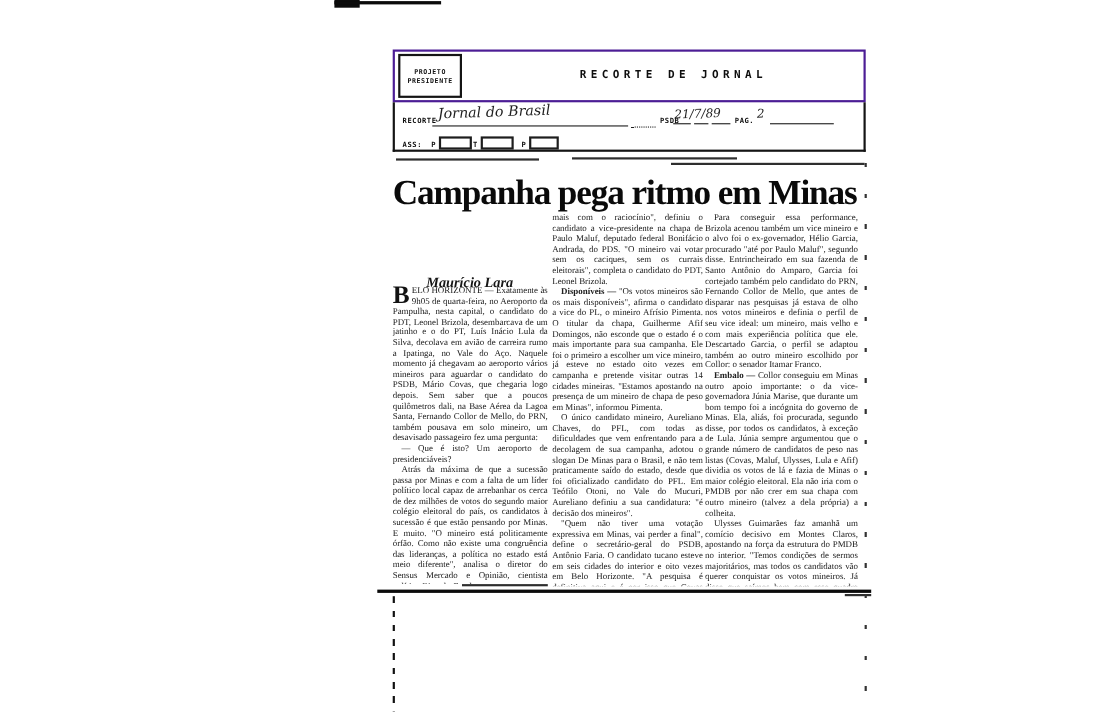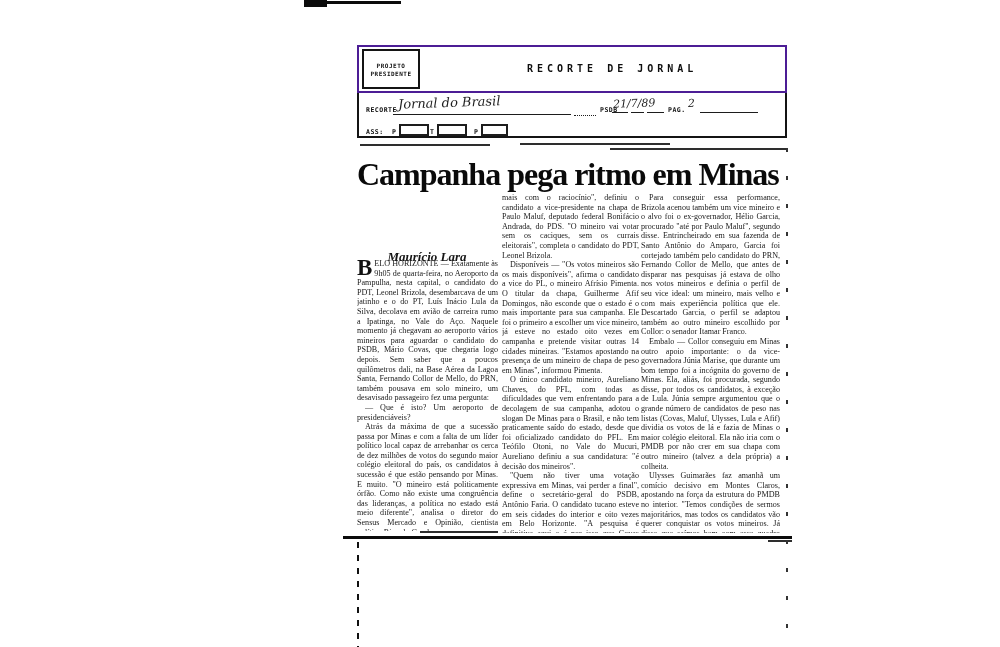--- a/index.html
+++ b/index.html
@@ -31,21 +31,21 @@
             letter-spacing:-1px;white-space:nowrap;color:#0a0a0a;}
   .subhead{position:absolute;left:360px;top:198px;font-size:15.5px;font-weight:bold;
            font-style:italic;line-height:16.5px;color:#141414;}
   .byline{position:absolute;left:357px;top:249px;width:140px;text-align:center;
           font-size:13px;font-weight:bold;font-style:italic;color:#161616;}
   .col{position:absolute;font-size:8.1px;line-height:9.6px;text-align:justify;
        color:#202020;overflow:hidden;}
   .col p{margin:0;text-indent:8px;}
   .col p.ni{text-indent:0;}
   .dropcap{float:left;font-size:23px;line-height:18px;font-weight:bold;margin:0 2px 0 0;color:#111;}
-  .lead{font-weight:normal;}
+  .lead{font-weight:bold;}
   .vdash-left{position:absolute;left:357px;top:542px;width:2px;height:105px;
       background:repeating-linear-gradient(to bottom,#111 0 6px,transparent 6px 13px);}
   .vdash-right{position:absolute;left:786px;top:148px;width:2px;height:499px;
       background:repeating-linear-gradient(to bottom,#333 0 4px,transparent 4px 28px);}
   .frag{position:absolute;background:#2e2e2e;}
 </style>
 </head>
 <body>
 
 <div class="page">

